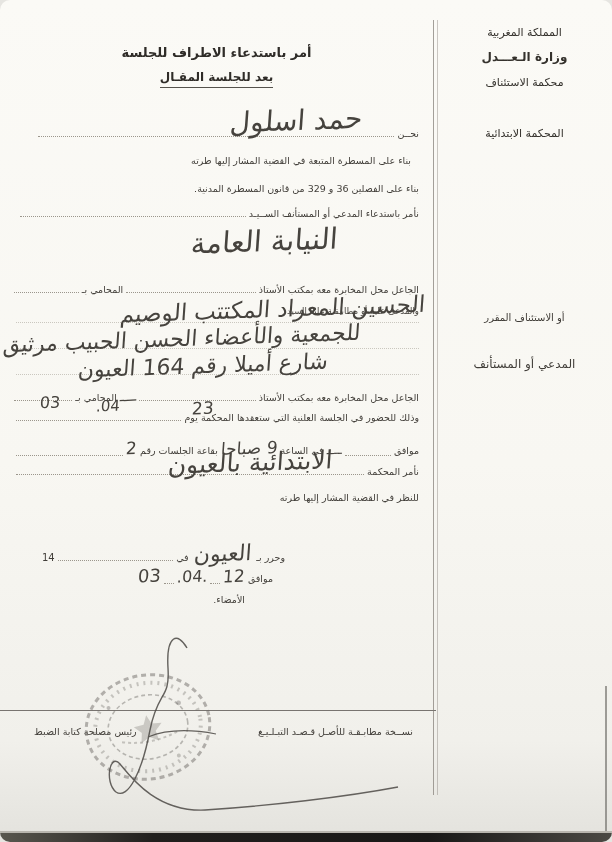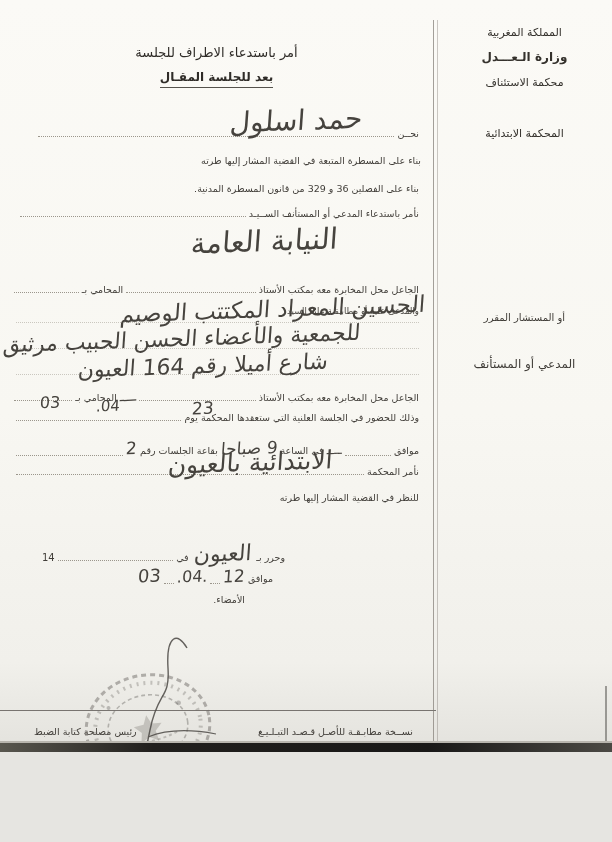--- a/index.html
+++ b/index.html
@@ -1,28 +1,28 @@
 <!DOCTYPE html>
 <html dir="rtl" lang="ar"><head>
 <meta charset="utf-8">
 <style>
   html,body{margin:0;padding:0;background:#e6e5e1;}
-  .page{position:relative;width:612px;height:752px;margin:0 auto;overflow:hidden;
+  .page{position:relative;width:612px;height:842px;margin:0 auto;overflow:hidden;
     background:linear-gradient(180deg,#fbfaf6 0%,#f8f7f2 55%,#f1f0eb 88%,#e3e2dd 100%);
-    font-family:"DejaVu Sans",sans-serif;direction:rtl;color:#3a3733;}
+    font-family:"DejaVu Sans",sans-serif;direction:rtl;color:#3a3733;border-radius:10px;}
   .abs{position:absolute;}
   .prt{font-size:9.5px;color:#403d38;white-space:nowrap;}
   .row{position:absolute;display:flex;align-items:baseline;gap:3px;}
   .dots{flex:1;border-bottom:1px dotted #9b968c;align-self:flex-end;margin-bottom:2px;min-width:8px;}
   .dotline{position:absolute;border-bottom:1px dotted #a5a096;}
   .hand{position:absolute;color:#46433e;white-space:nowrap;transform:rotate(-2deg) skewX(-6deg);}
   .hi{display:inline-block;color:#46433e;transform:rotate(-2deg) skewX(-6deg);}
   .center{text-align:center;}
   .bold{font-weight:bold;}
-  .title1{font-size:13px;font-weight:normal;letter-spacing:.5px;color:#2f2c28;}
+  .title1{font-size:13px;font-weight:bold;letter-spacing:.5px;color:#2f2c28;}
   .title2{font-size:12px;font-weight:bold;color:#2f2c28;border-bottom:1.2px solid #55524c;padding-bottom:3px;}
   .side-h{font-size:11px;color:#35322d;letter-spacing:.6px;white-space:nowrap;}
   .vsep{position:absolute;width:1px;background:#8d8882;}
   .stamp-svg,.sig-svg{position:absolute;pointer-events:none;}
 </style>
 </head>
 <body>
 
 <div class="page">
 
@@ -32,42 +32,42 @@
   <div class="abs" style="left:437px;top:0;width:175px;height:100%">
 
     <div class="abs side-h center" style="top:26px;left:0;right:0">المملكة المغربية</div>
     <div class="abs side-h center" style="top:76px;left:0;right:0;letter-spacing:1.5px">محكمة الاستئناف</div>
 
     <div class="abs side-h center bold" style="top:50px;left:0;right:0;font-size:12px">وزارة الـعـــدل</div>
     <div class="row" style="top:100px;right:472px;left:452px;width:auto;right:auto;left:452px"></div>
 
     <div class="abs side-h center" style="top:127px;left:0;right:0">المحكمة الابتدائية</div>
 
-    <div class="abs prt center" style="top:312px;left:0;right:0;font-size:10px">أو المستشار المقرر</div>
+    <div class="abs prt center" style="top:312px;left:0;right:0;font-size:10px">أو الاستئناف المقرر</div>
 
     <div class="abs prt center" style="top:357px;left:0;right:0;font-size:12px">المدعي أو المستأنف</div>
 
   </div>
 
   <div class="abs" style="left:0;top:0;width:433px;height:100%">
 
     <div class="abs center" style="top:42px;left:0;right:0">
       <span class="title1">أمر باستدعاء الاطراف للجلسة</span>
     </div>
     <div class="abs center" style="top:66px;left:0;right:0">
       <span class="title2">بعد للجلسة المقـال</span>
     </div>
 
     <div class="row prt" style="top:128px;right:14px;left:38px">
       <span>نحــن</span>
         <span class="dots"></span>
     </div>
     <div class="hand" style="top:104px;left:230px;font-size:28px">حمد اسلول</div>
 
-    <div class="abs prt" style="top:155px;right:12px">بناء على المسطرة المتبعة في القضية المشار إليها طرته</div>
+    <div class="abs prt" style="top:155px;right:22px">بناء على المسطرة المتبعة في القضية المشار إليها طرته</div>
     <div class="abs prt" style="top:183px;right:14px">بناء على الفصلين 36 و 329 من قانون المسطرة المدنية.</div>
 
     <div class="row prt" style="top:208px;right:14px;left:20px">
       <span>نأمر باستدعاء المدعي أو المستأنف الســيـد</span>
         <span class="dots"></span>
     </div>
     <div class="hand" style="top:224px;right:95px;font-size:29px;letter-spacing:3px">النيابة العامة</div>
 
     <div class="row prt" style="top:284px;right:14px;left:14px">
       <span>الجاعل محل المخابرة معه بمكتب الأستاذ</span>

